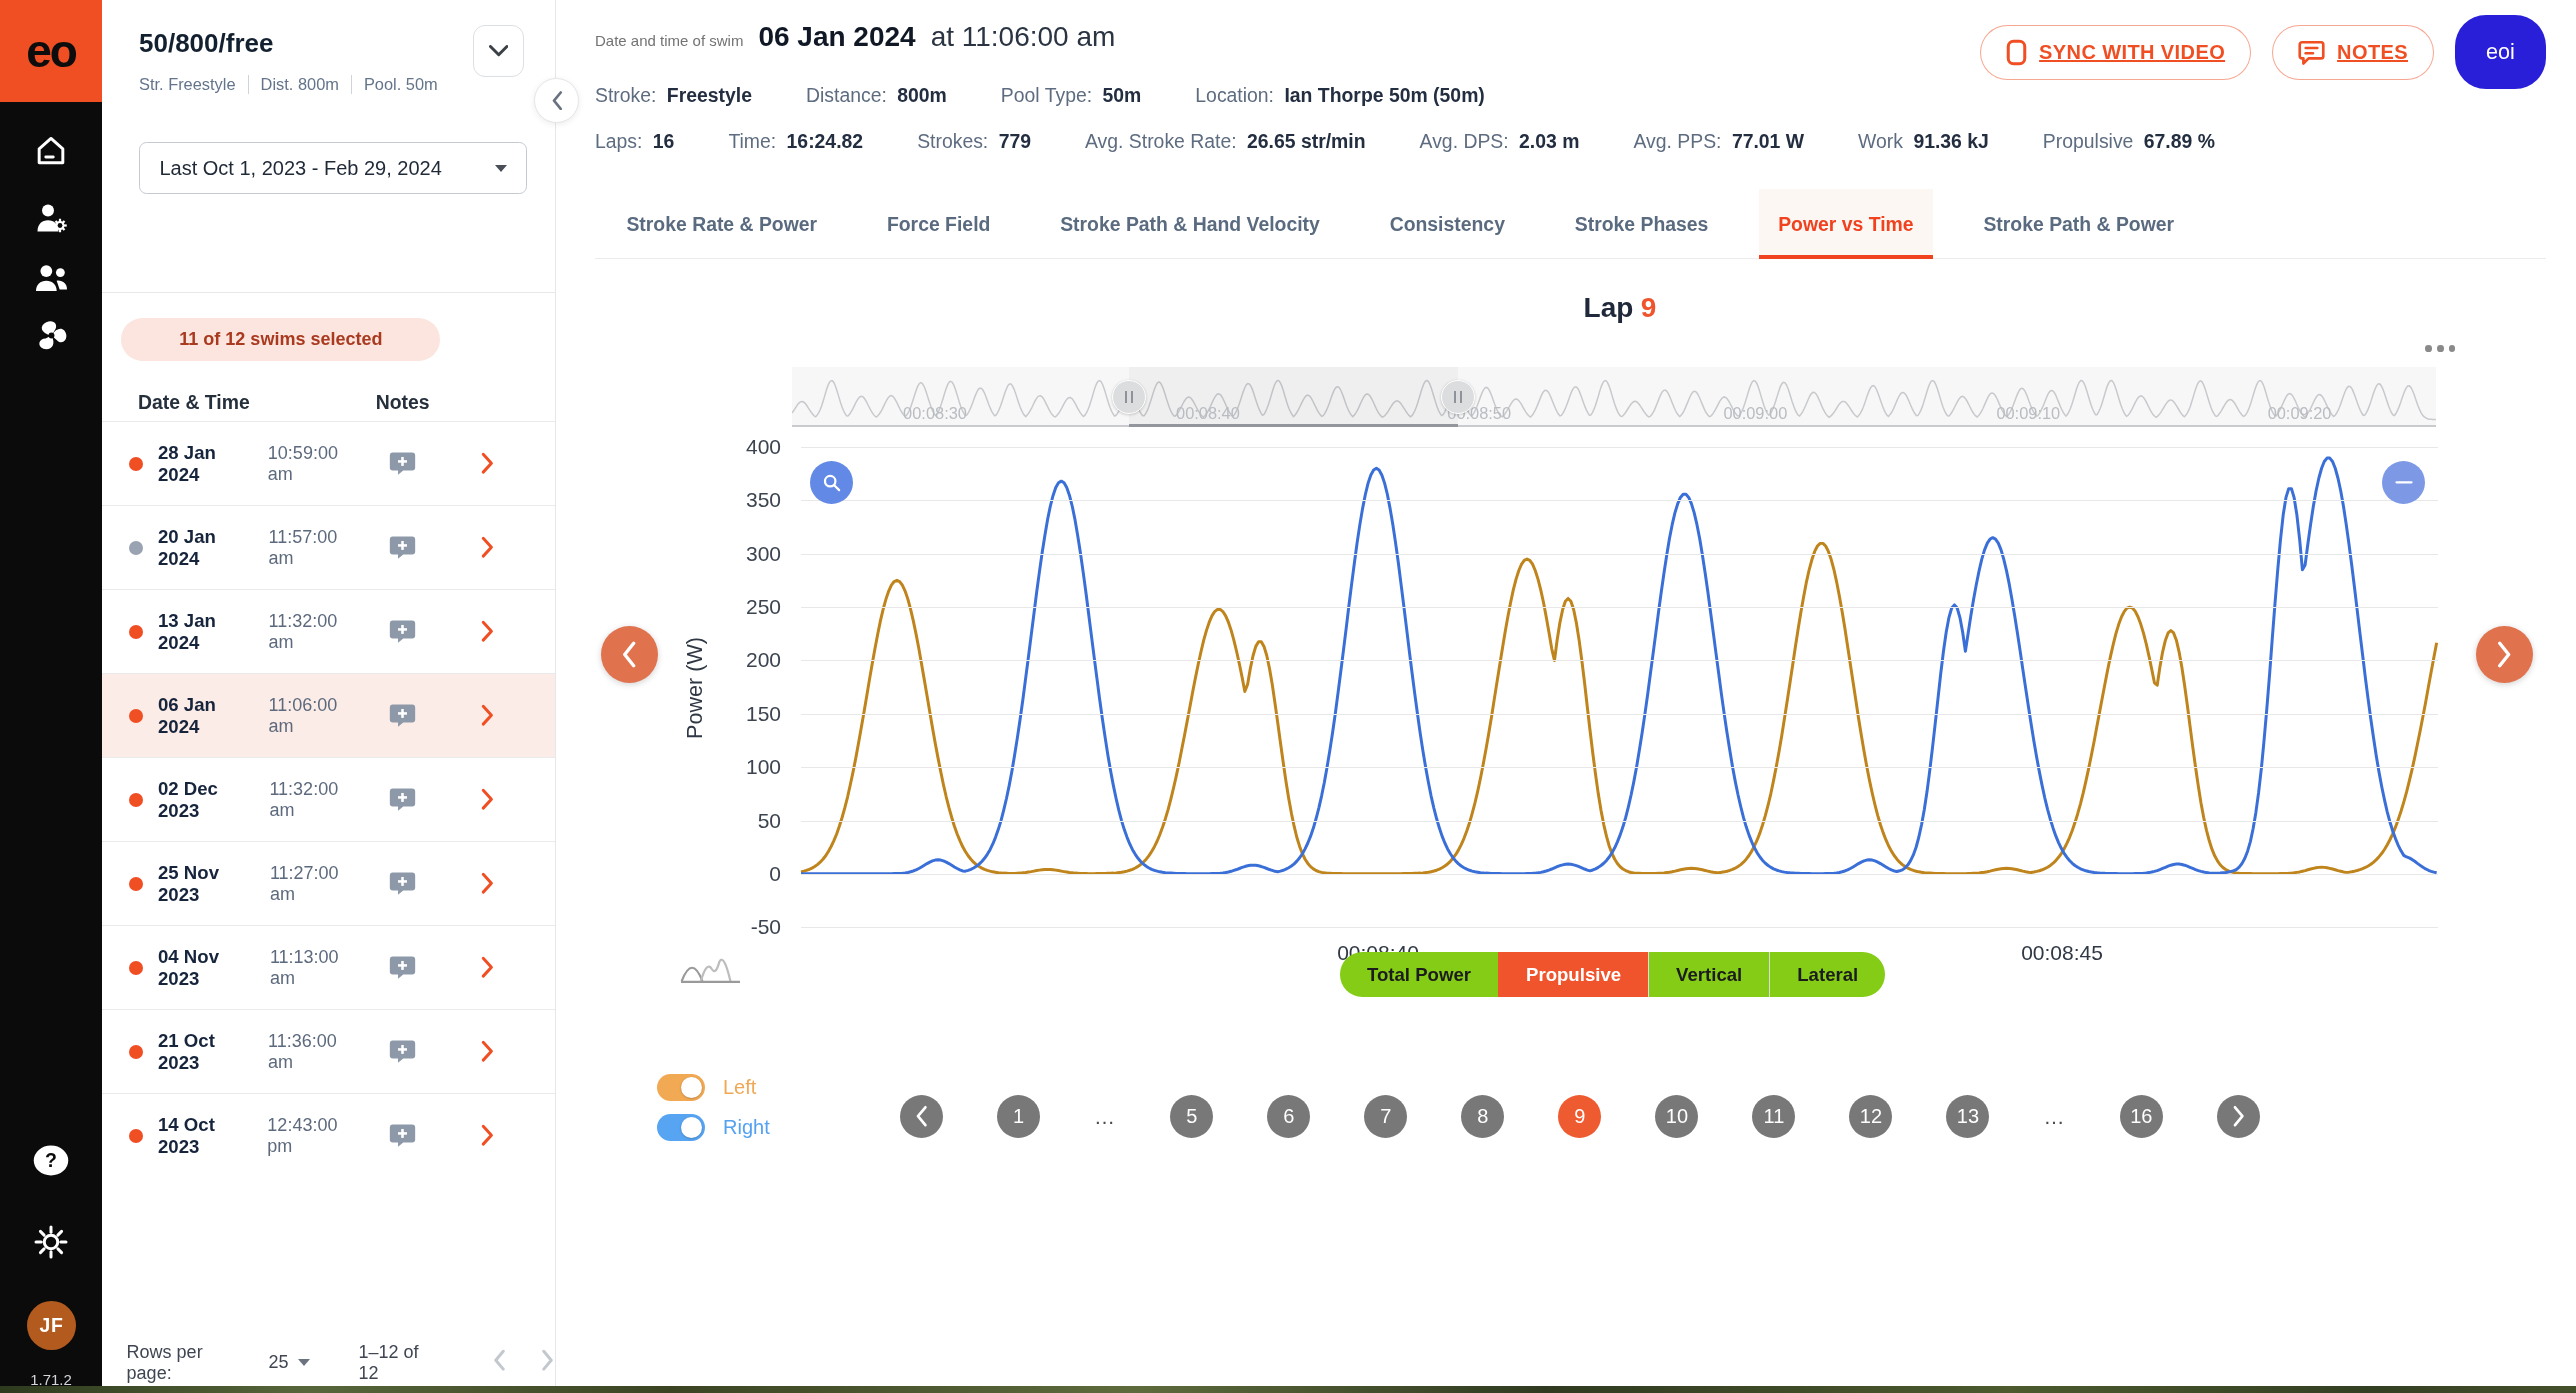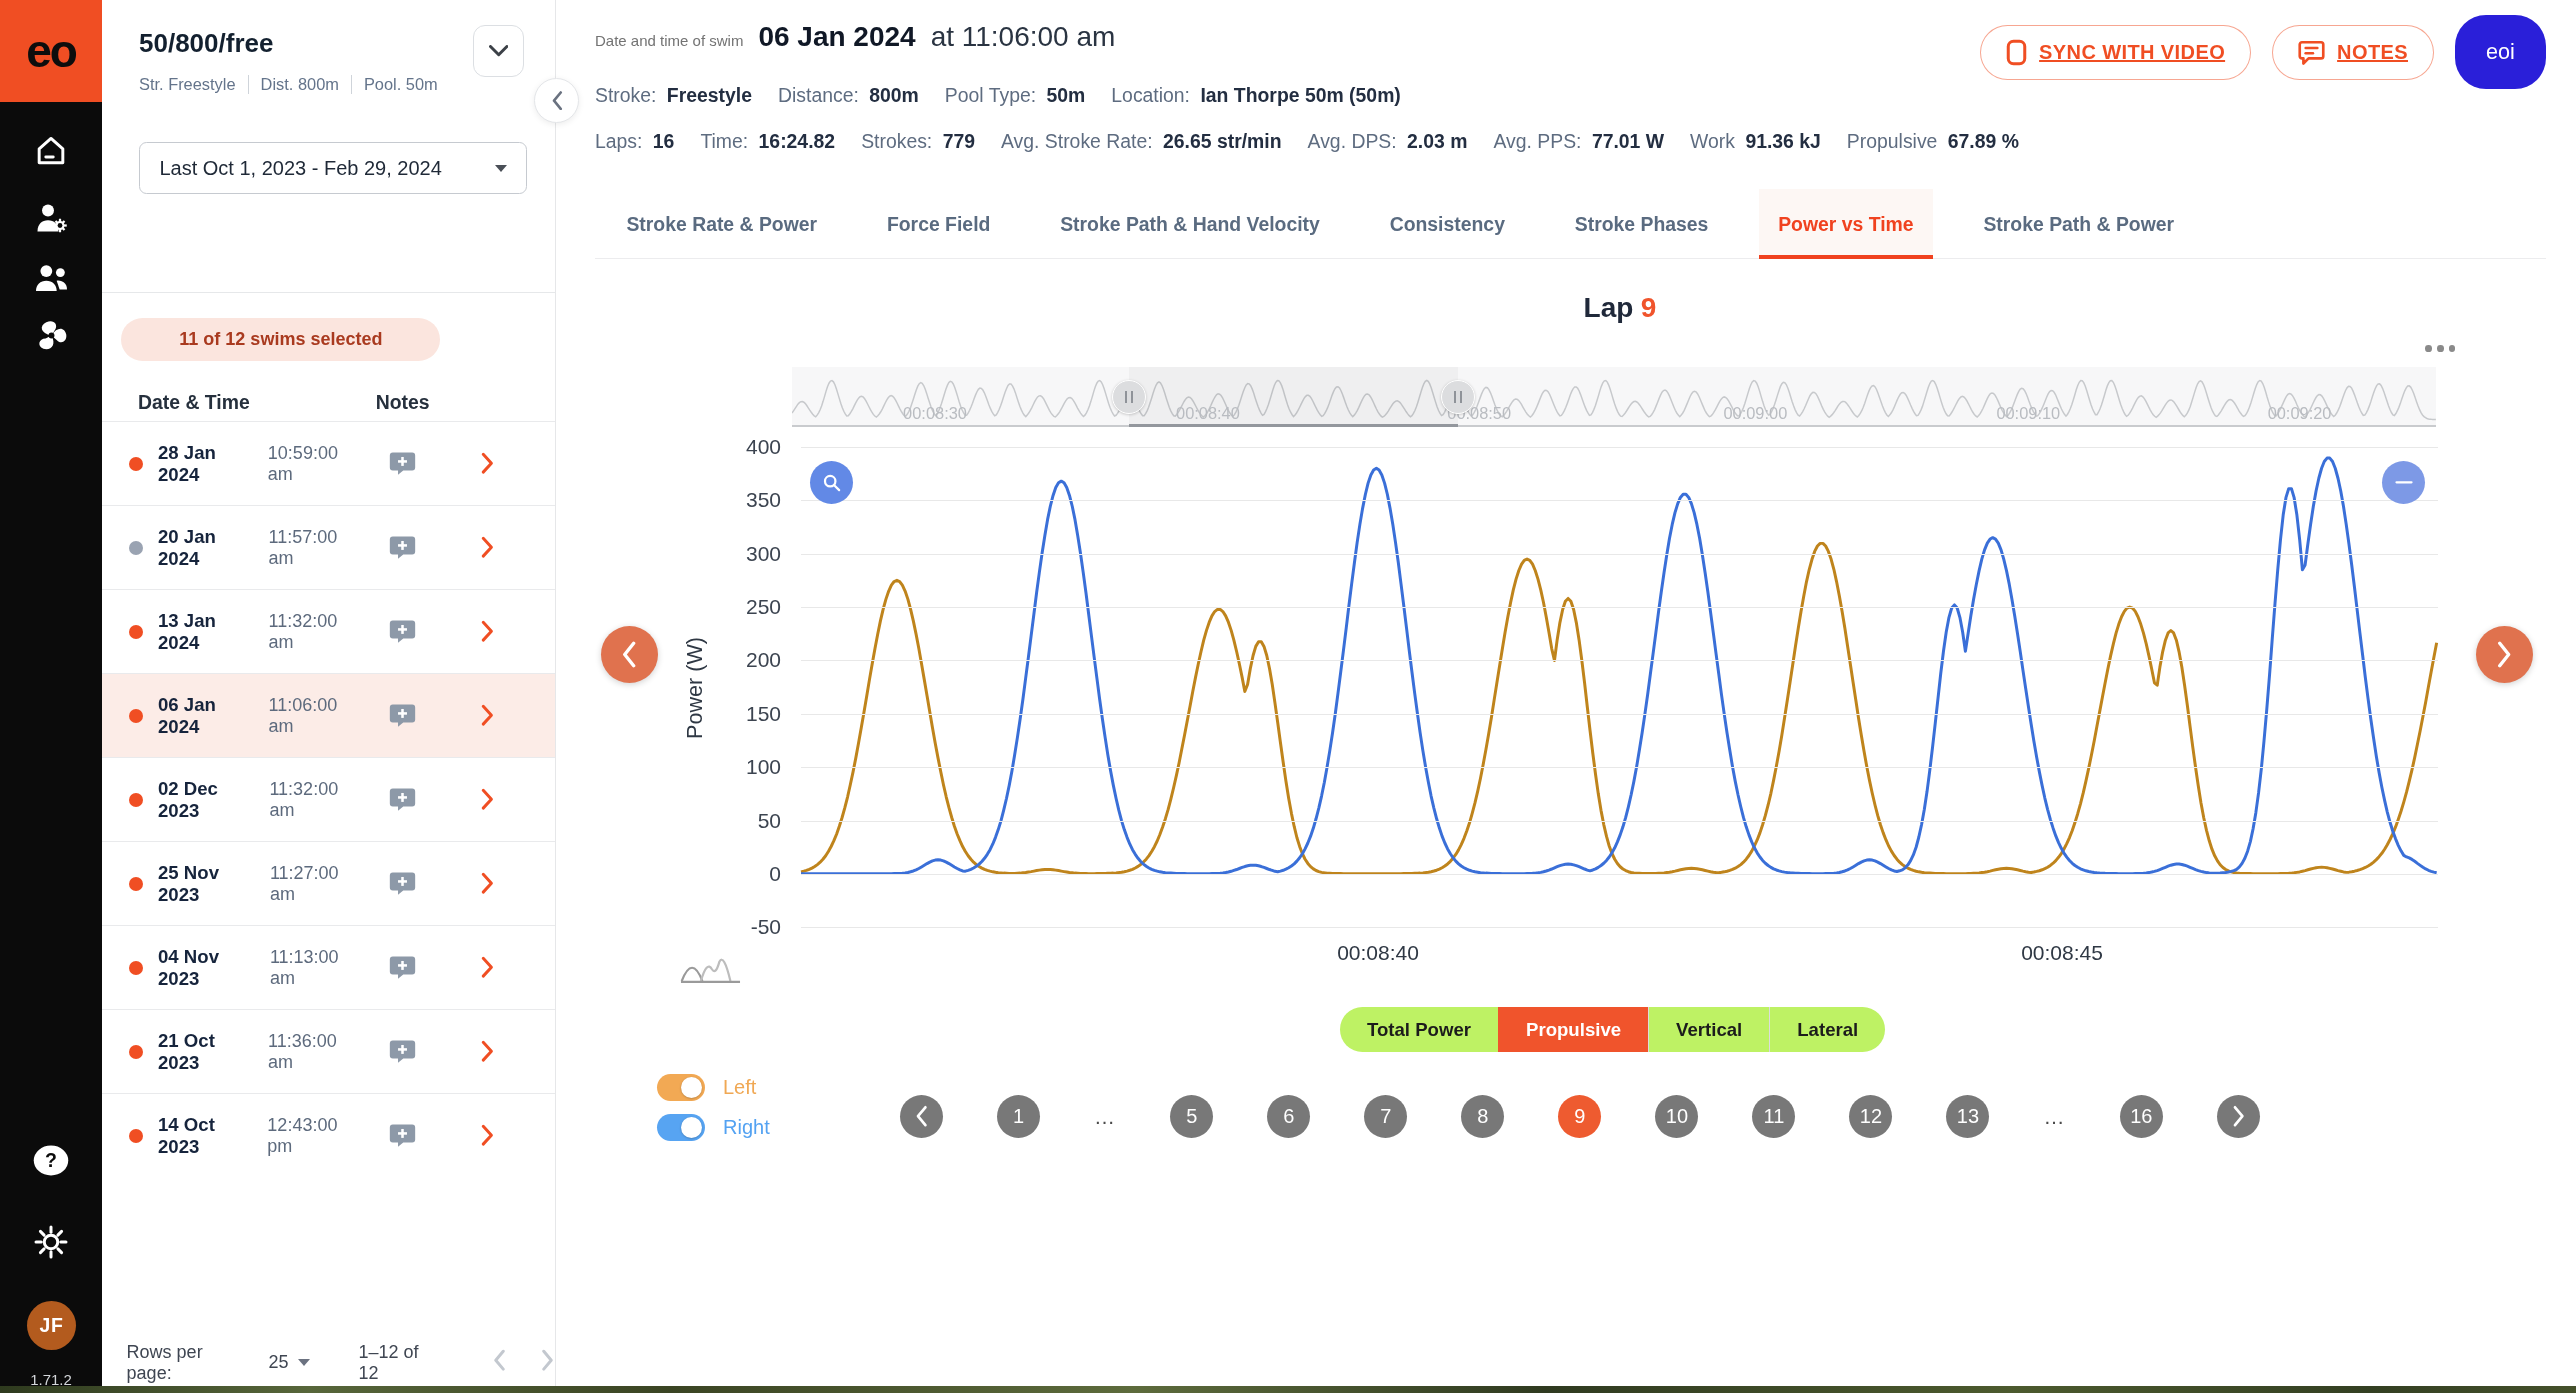--- a/index.html
+++ b/index.html
@@ -56,21 +56,21 @@
   
   #main { position:absolute; left:556px; top:0; right:0; height:1386px; background:#fff; }
   #swim-head { position:absolute; left:39px; top:21px; display:flex; align-items:baseline; gap:15px; }
   #swim-head .dl { font-size:15px; color:#737373; }
   #swim-head .dd { font-size:28px; font-weight:800; color:#101826; }
   #swim-head .dt { font-size:28px; color:#2a3442; }
   #head-buttons { position:absolute; right:30px; top:15px; display:flex; align-items:center; gap:21px; }
   .pill-btn { height:55px; border:1.5px solid rgba(240,78,35,.5); border-radius:745px; background:#fff; color:#F04E23;
               font-size:20px; font-weight:800; letter-spacing:0.4px; display:flex; align-items:center; gap:12px; padding:0 25px; cursor:pointer;text-decoration:underline; }
   #eoi-btn { width:91px; height:74px; border-radius:31px; background:#2A1FD9; border:none; color:#fff; font-size:21.6px; display:flex; align-items:center; justify-content:center; cursor:pointer; }
-  .meta-row { position:absolute; left:39px; display:flex; gap:26px; align-items:baseline; white-space:nowrap; }
+  .meta-row { position:absolute; left:39px; display:flex; gap:54px; align-items:baseline; white-space:nowrap; }
   #meta1 { top:84px; } #meta2 { top:130px; }
   .meta-item { display:flex; align-items:baseline; gap:10.4px; font-size:19.4px; }
   .meta-item .ml { color:#5e6c80; } .meta-item .mv { color:#232e41; font-weight:800; }
 
   #tabs-wrap { position:absolute; left:39px; right:30px; top:189px; height:70px; }
   #tabs-wrap::after { content:""; position:absolute; left:0; right:0; bottom:0; height:1.5px; background:#ececee; }
   #tabs { display:flex; gap:31px; height:100%; align-items:stretch; padding-left:12px; }
   .tab { display:flex; align-items:center; padding:0 19.4px; font-size:19.4px; font-weight:800; color:#5a6b80; cursor:pointer; position:relative; }
   .tab.active { color:#F0421F; background:#fdf7f4; }
   .tab.active::after { content:""; position:absolute; left:0; right:0; bottom:0; height:4.5px; background:#F0421F; z-index:1; }
@@ -101,21 +101,21 @@
   .xtick { position:absolute; top:941px; transform:translateX(-50%); font-size:21px; color:#2f3844; }
 
   .round-btn { position:absolute; border-radius:50%; display:flex; align-items:center; justify-content:center; cursor:pointer; border:none; }
   #zoom-in  { left:254px; top:461px; width:43px; height:43px; background:#6289E6; }
   #zoom-out { left:1826px; top:461px; width:43px; height:43px; background:#7D99E6; }
   #prev-lap { left:45px;  top:626px; width:57px; height:57px; background:#E0724E; box-shadow:0 1.5px 6px rgba(0,0,0,.18); }
   #next-lap { left:1920px; top:626px; width:57px; height:57px; background:#E0724E; box-shadow:0 1.5px 6px rgba(0,0,0,.18); }
   #wave-ic { position:absolute; left:123px; top:953px; cursor:pointer; }
 
   
-  #metric-seg { position:absolute; left:784px; top:1007px; height:45px; display:flex; background:#bef264; border-radius:22.4px; overflow:hidden; }
+  #metric-seg { position:absolute; left:784px; top:952px; height:45px; display:flex; background:#84cc16; border-radius:22.4px; overflow:hidden; }
   .seg-btn { padding:0 27px; display:flex; align-items:center; font-size:18.6px; font-weight:800; color:#1c1c1c; cursor:pointer; border-left:0.7px solid #dcdcdc; }
   .seg-btn:first-child { border-left:none; }
   .seg-btn.active { background:#F0542C; color:#fff; border-left-color:transparent; }
 
   
   #toggles { position:absolute; left:101px; top:1072px; }
   .tog-row { display:flex; align-items:center; height:30px; margin-bottom:10.4px; cursor:pointer; }
   .switch { width:48px; height:27px; border-radius:13.4px; position:relative; }
   .switch .knob { position:absolute; top:3px; left:24px; width:21px; height:21px; border-radius:50%; background:#fff; box-shadow:0 0.7px 2.2px rgba(0,0,0,.25); }
   .tog-label { margin-left:18px; font-size:20px; }

